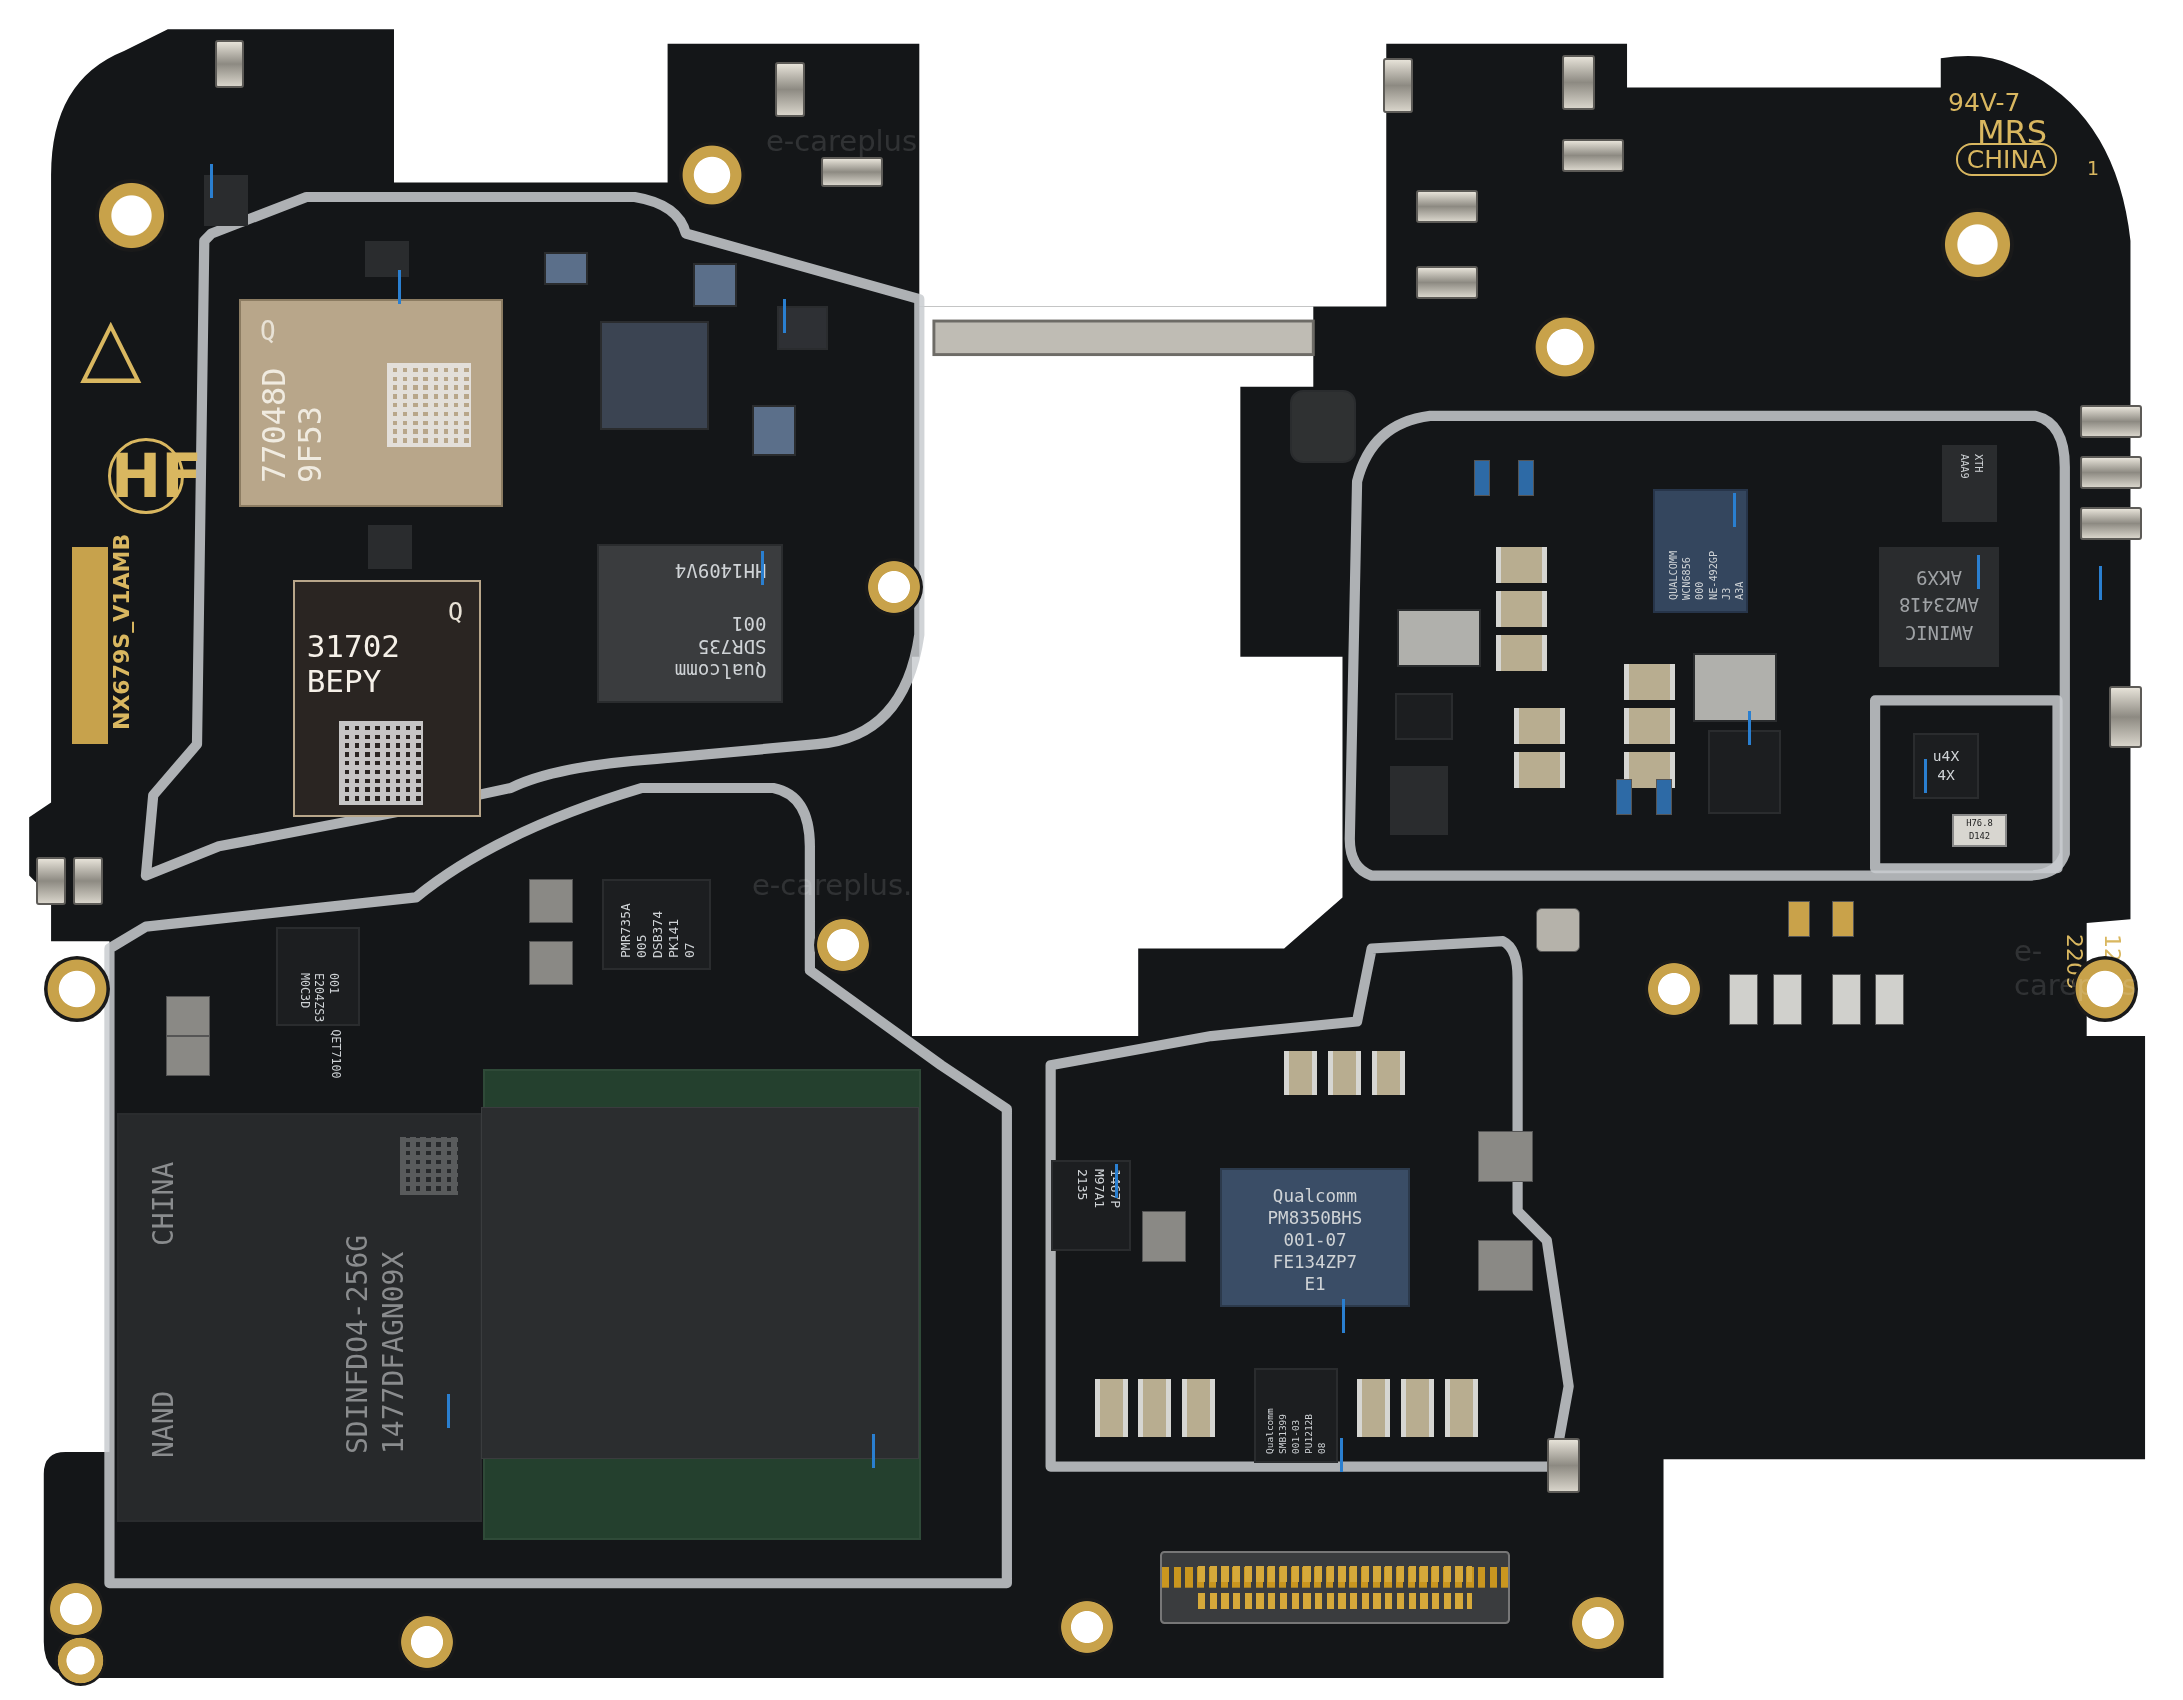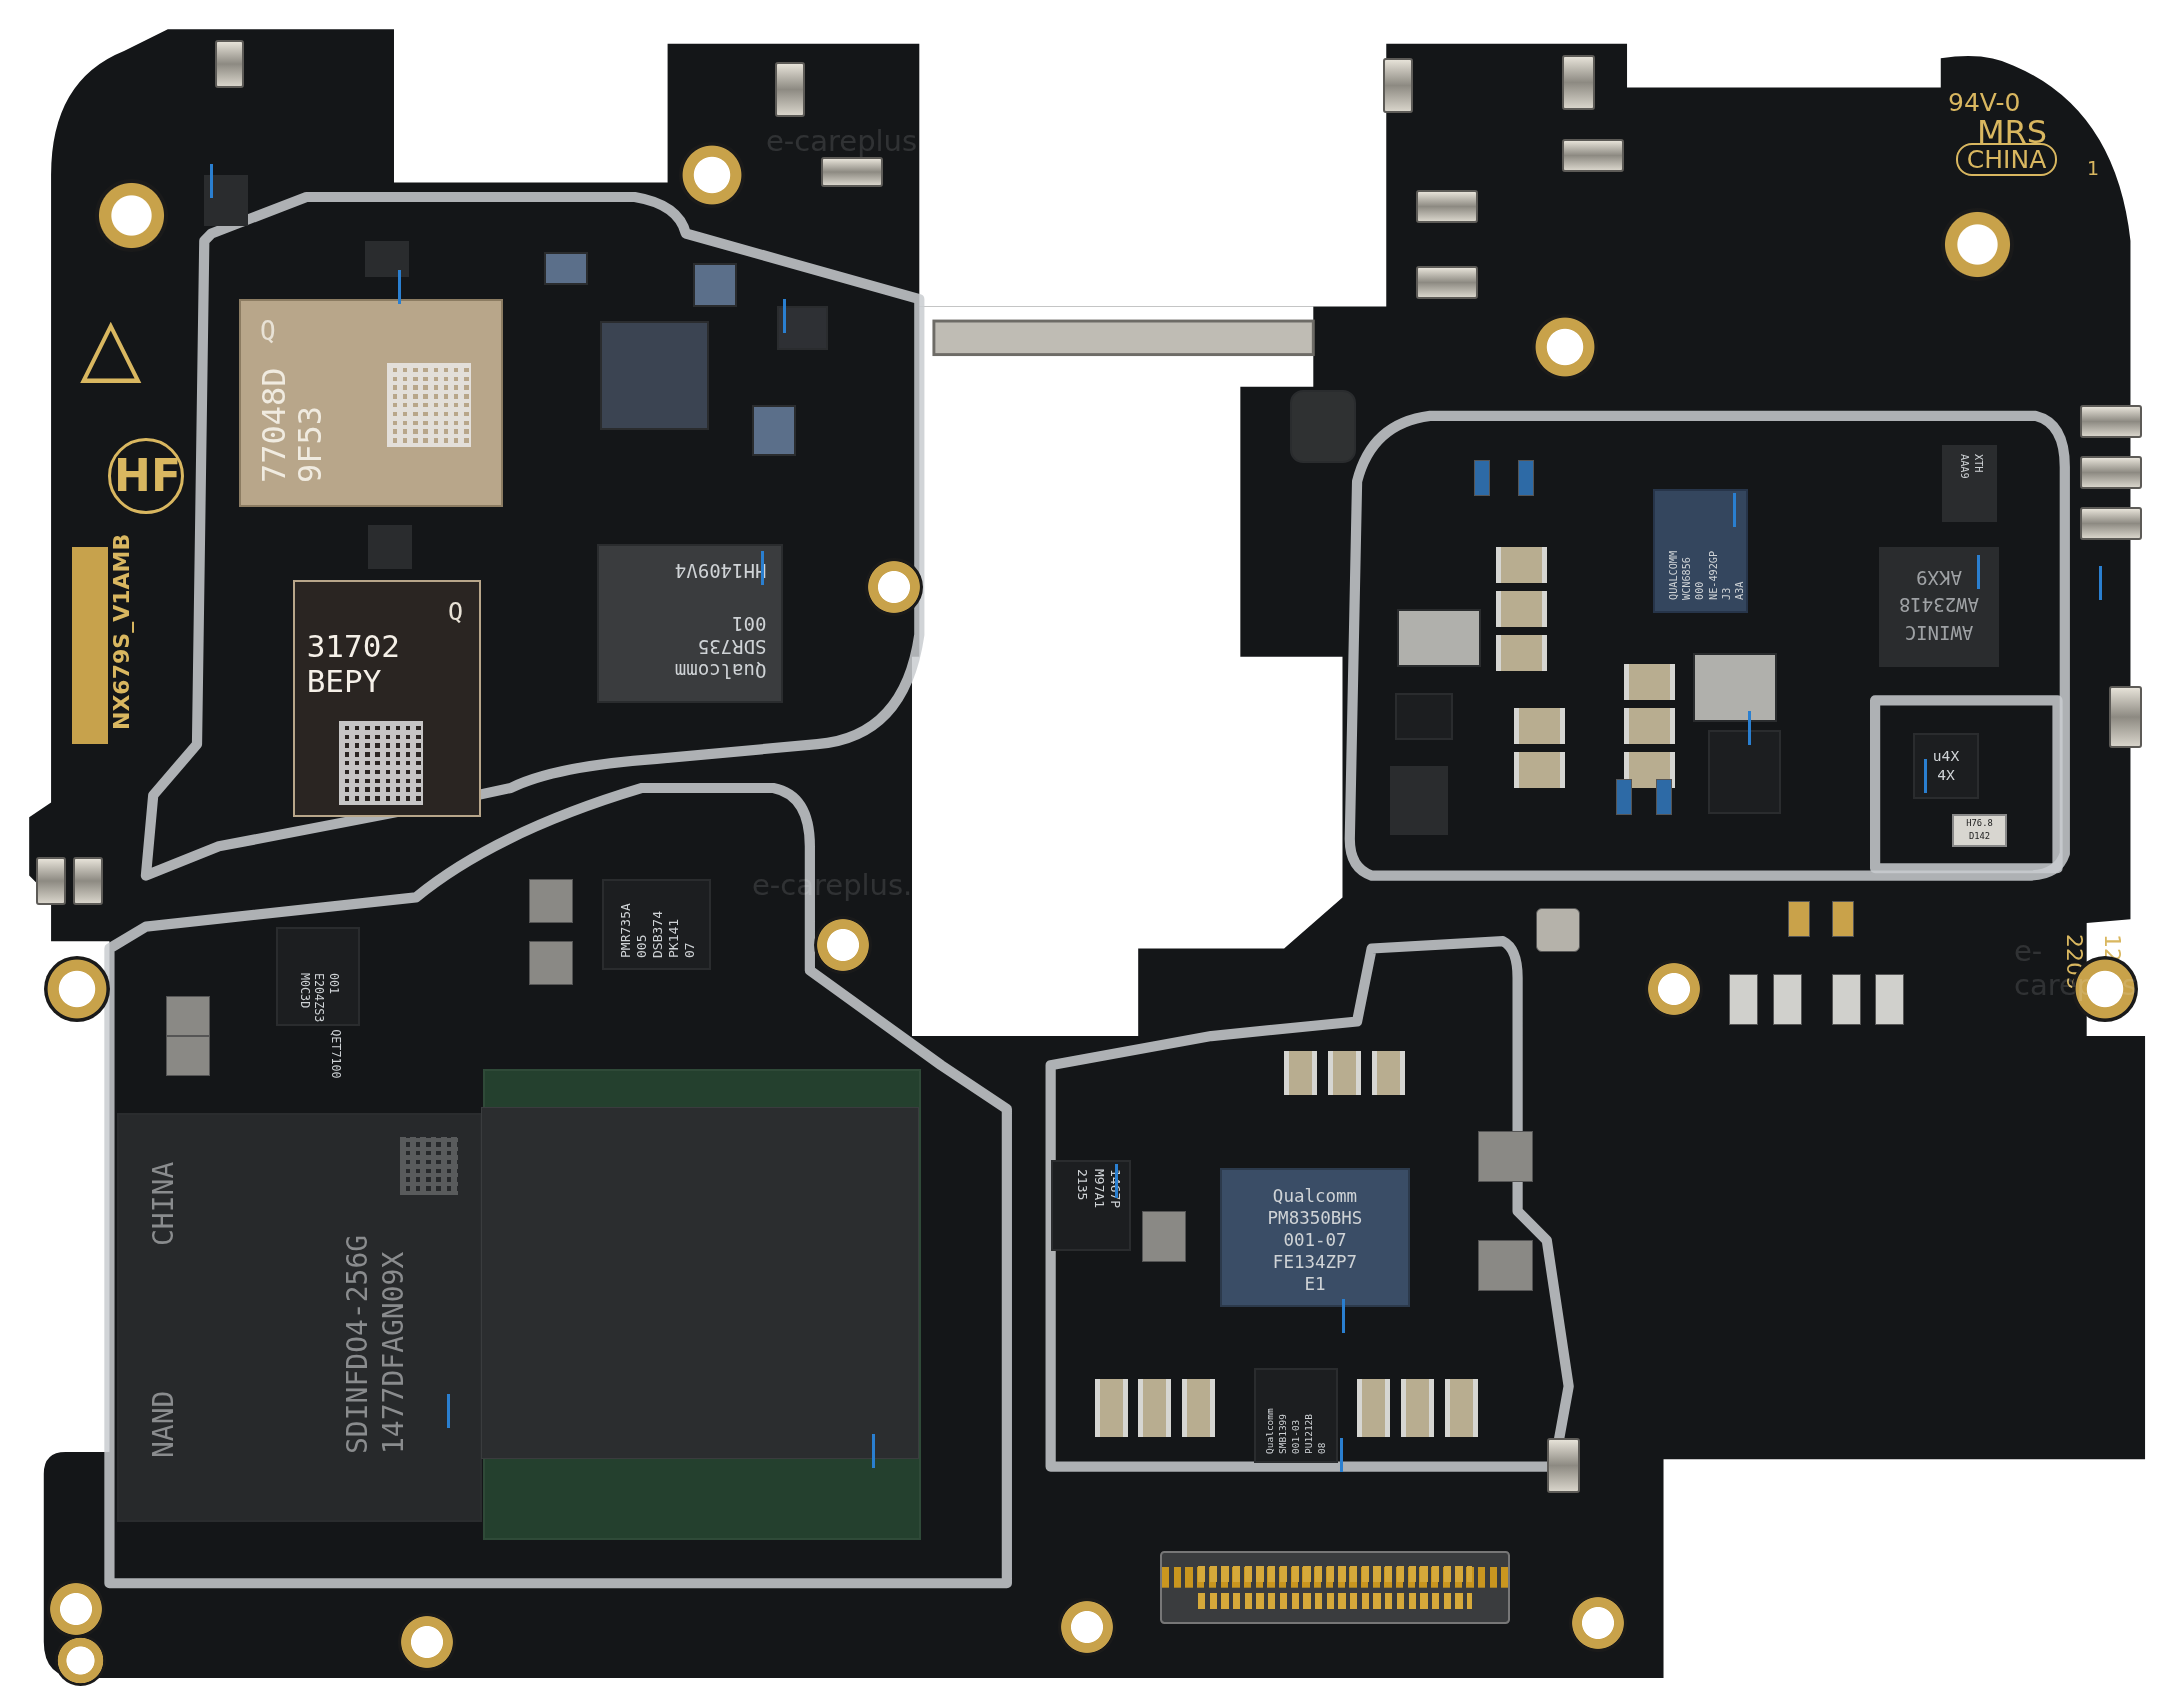--- a/index.html
+++ b/index.html
@@ -33,24 +33,24 @@
     <path class="shield" d="M290,320 L420,270 L870,270 Q930,280 940,320 L1260,410 L1260,870 Q1240,1010 1120,1020 L900,1040 Q760,1050 700,1080 L560,1110 L300,1160 L200,1200 L210,1090 L270,1020 L280,330 Z"></path>
     <path class="shield" d="M200,1270 L570,1230 Q680,1140 880,1080 L1060,1080 Q1110,1090 1110,1160 L1110,1330 L1290,1460 L1380,1520 L1380,2170 L150,2170 L150,1300 Z"></path>
     <path class="shield" d="M1440,1460 L1660,1420 L1860,1400 L1880,1300 L2060,1290 Q2080,1300 2080,1340 L2080,1660 L2120,1700 L2150,1900 L2130,2010 L1440,2010 Z"></path>
     <path class="shield" d="M1860,660 Q1880,580 1960,570 L2790,570 Q2830,580 2830,640 L2830,1170 Q2820,1200 2780,1200 L1880,1200 Q1850,1190 1850,1150 Z"></path>
     <path class="shield" d="M2570,960 L2820,960 L2820,1190 L2570,1190 Z"></path>
 
     <rect x="1280" y="440" width="520" height="46" fill="#bfbcb4" stroke="#6d6b66" stroke-width="4"></rect>
   </svg>
 
   <div class="silk" style="left:80px;top:306px;font-size:80px;line-height:1;">△</div>
-  <div class="silk" style="left:108px;top:438px;font-size:44px;border:3.6px solid #d9b760;border-radius:50%;width:70px;height:70px;line-height:70px;text-align:right;">HF</div>
+  <div class="silk" style="left:108px;top:438px;font-size:60px;border:3.6px solid #d9b760;border-radius:50%;width:70px;height:70px;line-height:70px;text-align:right;">HF</div>
   <div class="abs" style="left:72px;top:547px;width:36px;height:197px;background:#c7a24c;"></div>
   <div class="silk" style="left:109px;top:635px;font-size:22px;transform:rotate(-90deg);transform-origin:left top;top:730px;">NX679S_V1AMB</div>
-  <div class="silk" style="left:1948px;top:88px;font-size:25px;font-weight:normal;">94V-0</div>
+  <div class="silk" style="left:1948px;top:88px;font-size:25px;font-weight:normal;">94V-7</div>
   <div class="silk" style="left:1977px;top:113px;font-size:32px;font-weight:normal;">MRS</div>
   <div class="silk" style="left:1956px;top:143px;font-size:25px;font-weight:normal;border:2.2px solid #d9b760;border-radius:16px;padding:0 8.8px;">CHINA</div>
   <div class="silk" style="left:2087px;top:157px;font-size:19px;font-weight:normal;">1</div>
   <div class="silk" style="left:2087px;top:934px;font-size:22px;font-weight:normal;transform:rotate(90deg);transform-origin:left top;">2209</div>
   <div class="silk" style="left:2125px;top:934px;font-size:22px;font-weight:normal;transform:rotate(90deg);transform-origin:left top;">12-1</div>
 
   <div class="hole" style="left:95px;top:179px;width:73px;height:73px;"></div>
   <div class="hole" style="left:679px;top:142px;width:66px;height:66px;"></div>
   <div class="hole" style="left:1532px;top:314px;width:66px;height:66px;"></div>
   <div class="hole" style="left:1941px;top:208px;width:73px;height:73px;"></div>

